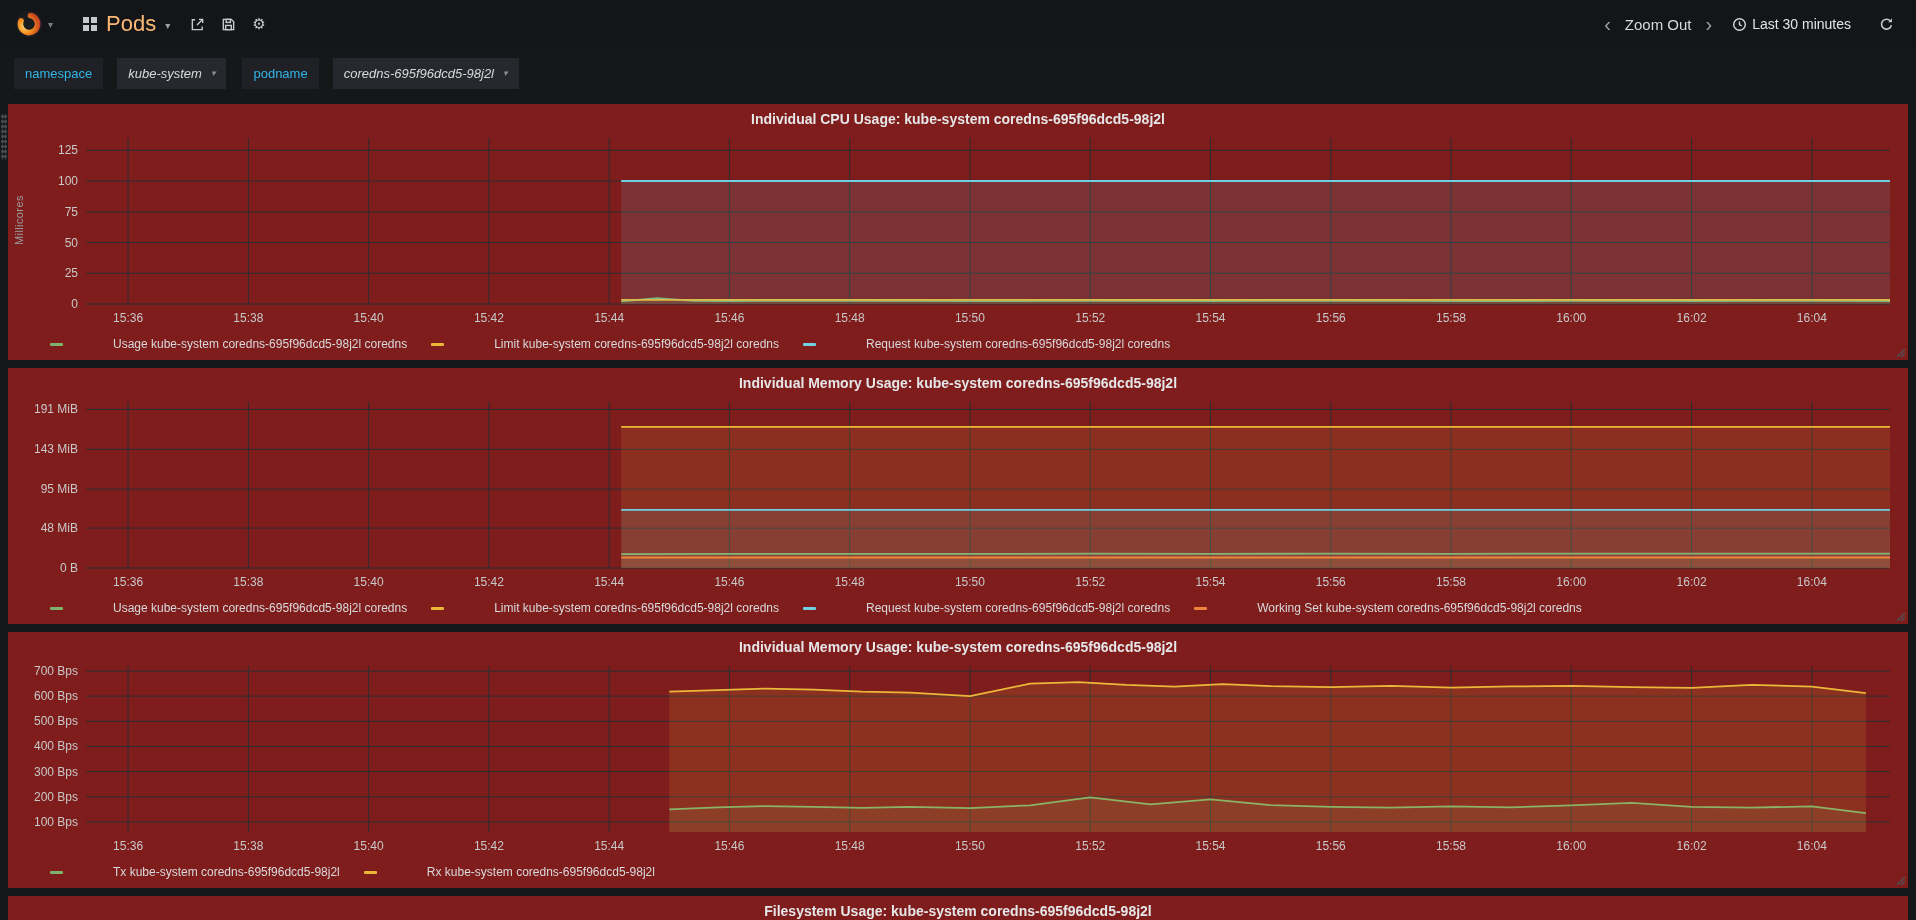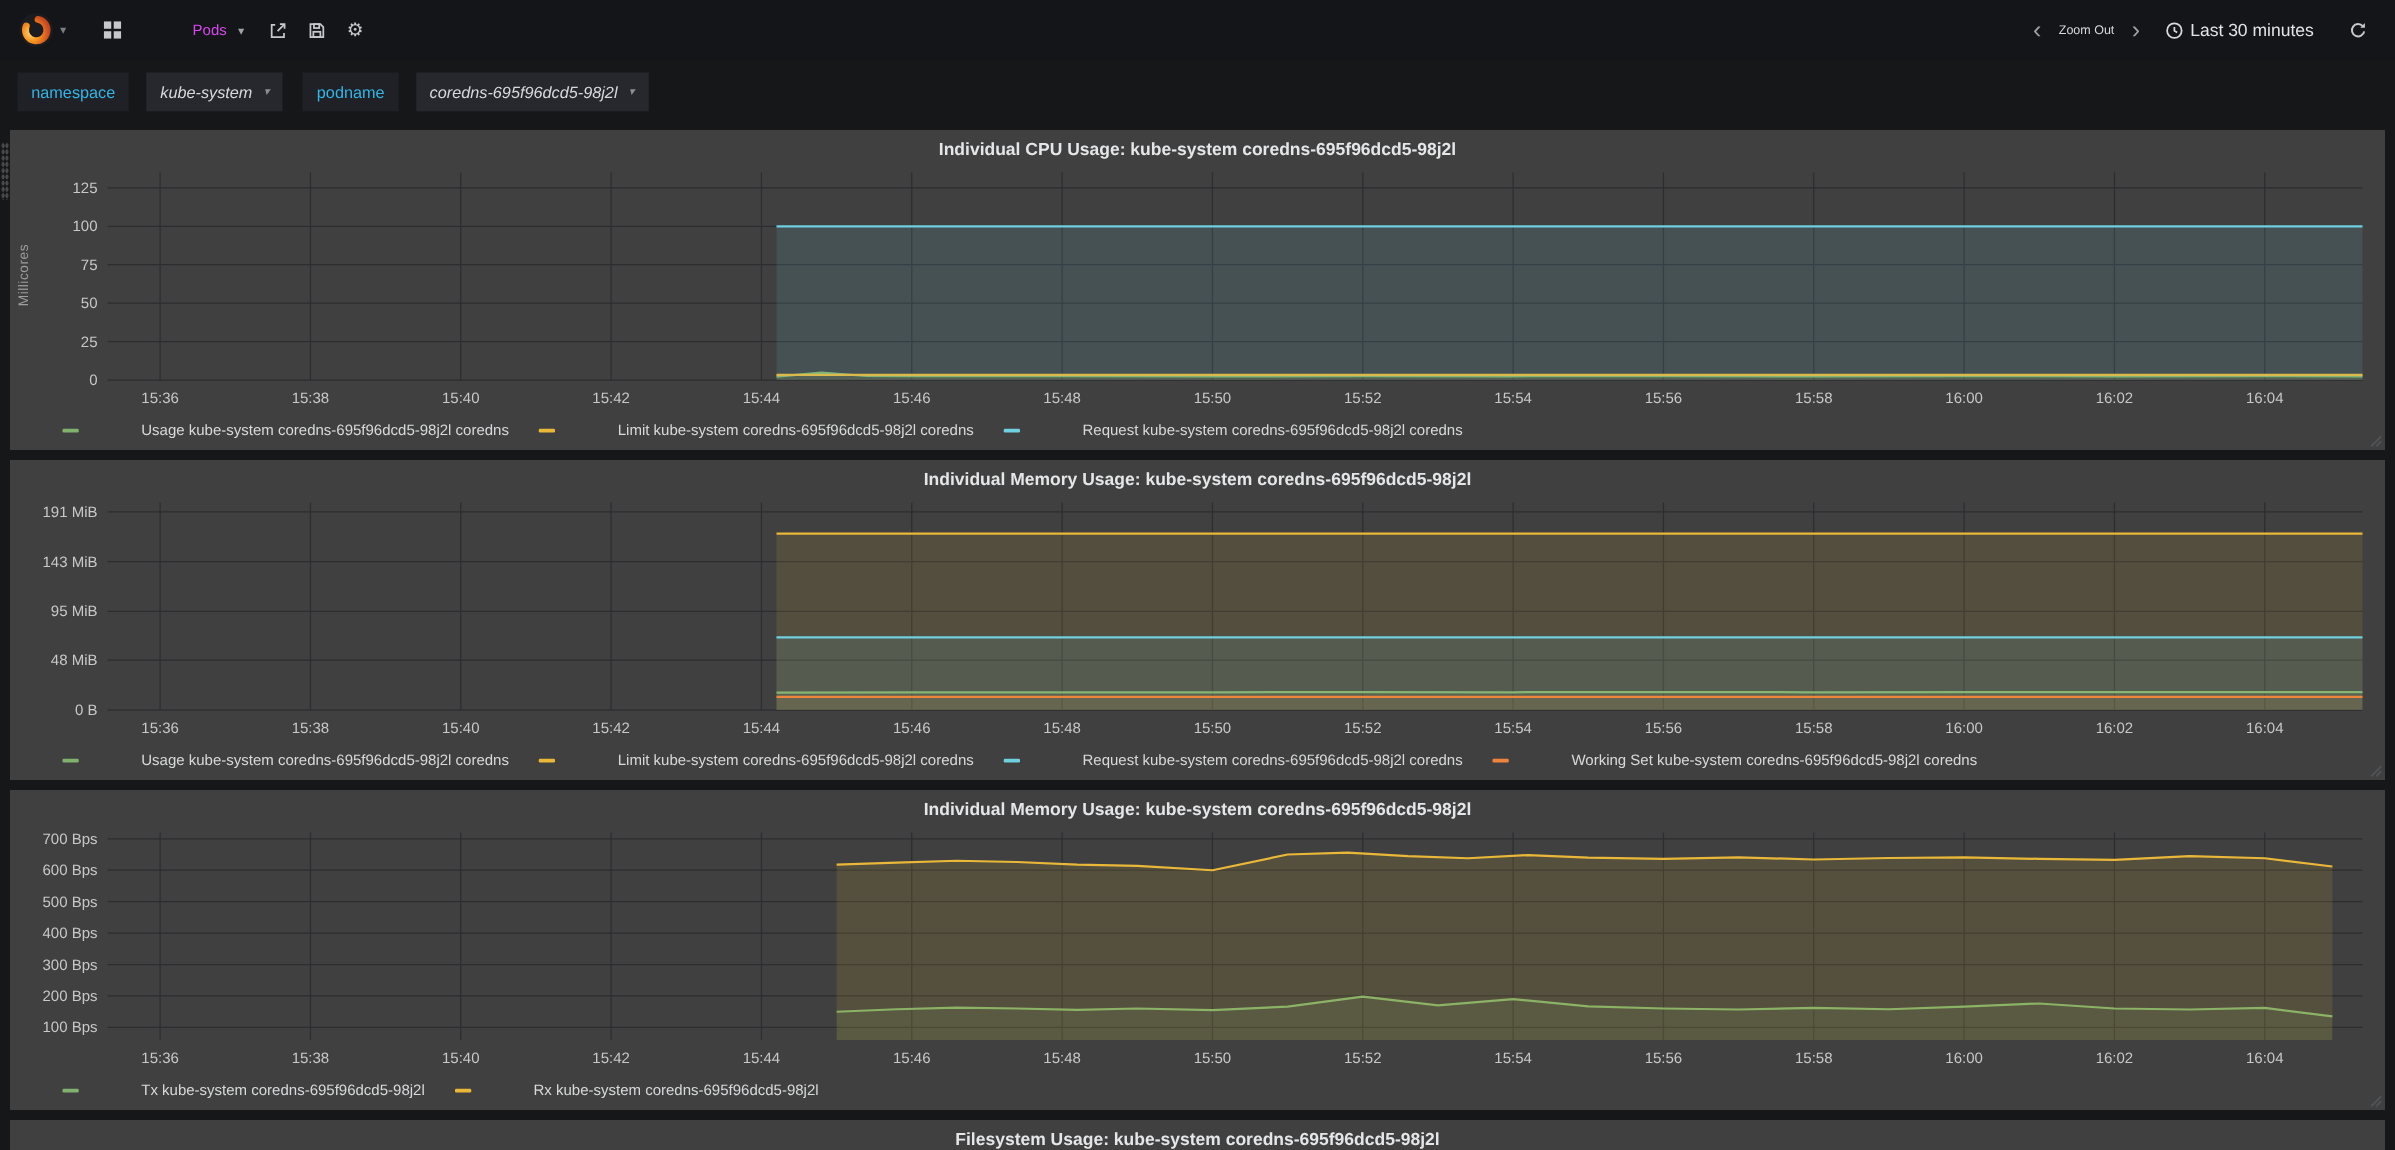--- a/index.html
+++ b/index.html
@@ -11,29 +11,29 @@
   }
   
   .navbar{
     height:48px; background:#131518; display:flex; align-items:center;
     justify-content:space-between; padding:0 14px;
   }
   .nav-left{ display:flex; align-items:center; }
   .logo-wrap{ display:flex; align-items:center; gap:4px; margin-right:18px; cursor:pointer; }
   .logo-caret{ color:#7b7d80; font-size:10px; }
   .dash-nav{ display:flex; align-items:center; gap:9px; padding:0 12px; cursor:pointer; }
-  .dash-title{ font-size:12px; color:#d946ef;margin-left:48px; }
+  .dash-title{ font-size:22px; color:#fdba74; }
   .nav-caret{ color:#9fa2a5; font-size:10px; margin-top:2px; }
   .nav-icon-btn{
     background:none; border:none; padding:6px 8px; cursor:pointer;
     display:flex; align-items:center; color:#c7c8ca;
   }
   .nav-right{ display:flex; align-items:center; gap:4px; }
   .chev-btn{ background:none;border:none;color:#9fa2a5;font-size:20px;line-height:20px;padding:2px 6px;cursor:pointer; }
-  .zoom-out{ background:none;border:none;color:#d8d9da;font-size:10px;padding:2px 4px;cursor:pointer; }
+  .zoom-out{ background:none;border:none;color:#d8d9da;font-size:15px;padding:2px 4px;cursor:pointer; }
   .time-picker{ display:flex; align-items:center; gap:5px; padding:4px 10px; cursor:pointer; font-size:14px; color:#e3e4e6; }
   .refresh-btn{ margin-left:6px; }
   
   .submenu{ height:50px; display:flex; align-items:center; gap:16px; padding:0 14px; }
   .variable{ display:flex; align-items:stretch; gap:14px; }
   .var-label{
     background:#1f2126; color:#33b5e5; font-size:13px; padding:8px 11px;
     display:flex; align-items:center;
   }
   .var-value{
@@ -42,21 +42,21 @@
   }
   .var-caret{ color:#8d8e90; font-size:9px; }
   
   .dashboard{ padding:6px 8px 0; position:relative; }
   .row-grip{
     position:absolute; left:1px; top:16px; width:6px; height:46px; cursor:grab;
     background-image:radial-gradient(#4a4b4e 1px, transparent 1.4px);
     background-size:3px 5px;
   }
   .panel{
-    position:relative; background:#404040; height:256px; margin-bottom:8px;
+    position:relative; background:#7f1d1d; height:256px; margin-bottom:8px;
     padding:4px 8px 0;
   }
   .panel-partial{ height:150px; }
   .panel-title{
     margin:0; height:24px; line-height:22px; text-align:center;
     font-size:14px; font-weight:700; color:#e5e6e8; cursor:pointer;
   }
   .chart-wrap{ position:relative; }
   .y-axis-label{
     position:absolute; left:-3px; top:4px; height:168px;

